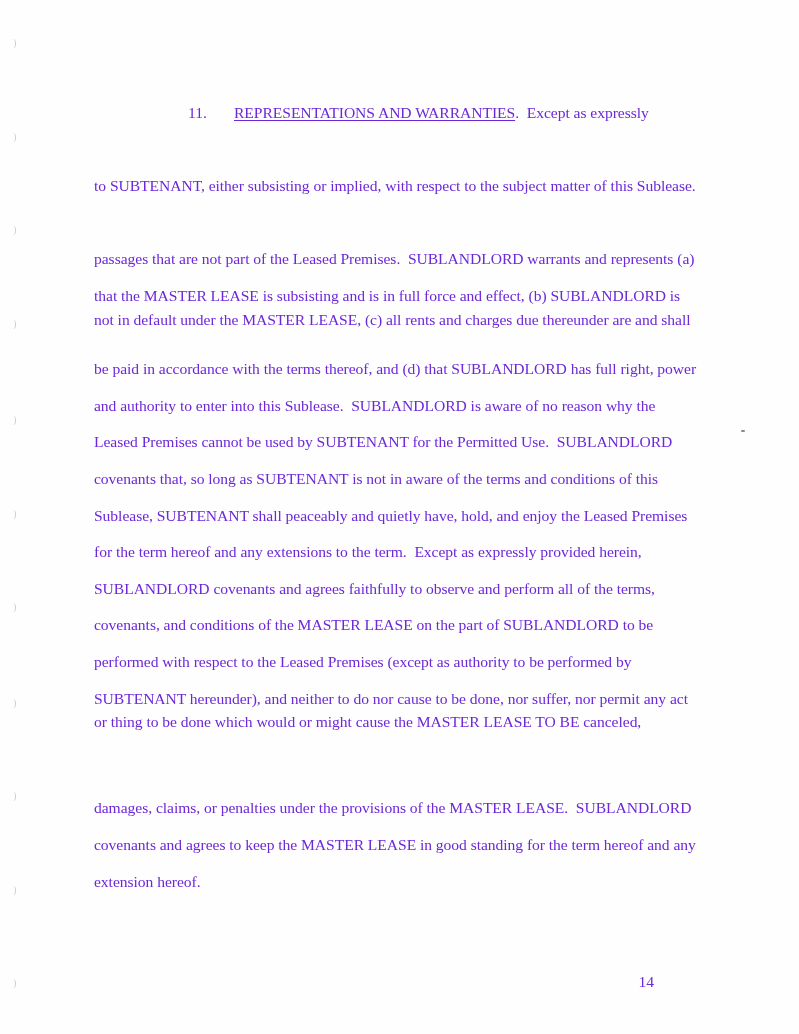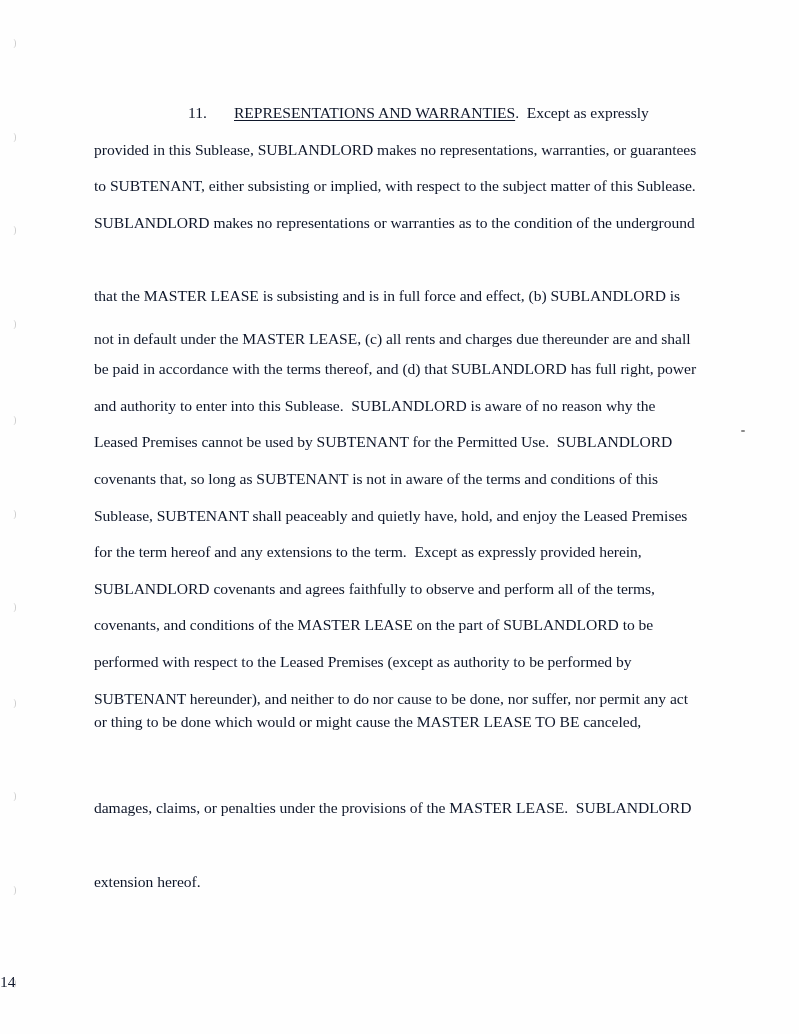--- a/index.html
+++ b/index.html
@@ -7,21 +7,21 @@
       padding: 0;
       background: #ffffff;
     }
     .page {
       position: relative;
       width: 799px;
       height: 1034px;
       background: #fefefe;
       overflow: hidden;
       font-family: "Liberation Serif", "DejaVu Serif", serif;
-      color: #0f172a;
+      color: #6d28d9;
     }
     .line {
       position: absolute;
       left: 94px;
       white-space: nowrap;
       font-size: 15.6px;
       line-height: 20px;
       height: 20px;
       letter-spacing: -0.05px;
     }
@@ -35,21 +35,21 @@
     .section-title {
       text-decoration: underline;
       text-underline-offset: 2px;
       text-decoration-thickness: 1px;
     }
     .page-number {
       position: absolute;
       left: 0;
       width: 654px;
       top: 972px;
-      text-align: left;
+      text-align: right;
       font-size: 15.6px;
       line-height: 20px;
     }
     .punch-mark {
       position: absolute;
       left: 10px;
       width: 5px;
       height: 9px;
       border-right: 1.6px solid #c4c4c4;
       border-radius: 0 60% 60% 0;
@@ -81,33 +81,33 @@
   <span class="punch-mark" style="top:792px"></span>
   <span class="punch-mark" style="top:886px"></span>
   <span class="punch-mark" style="top:979px"></span>
 
   <span class="speck"></span>
 
   <div class="line heading-line" style="top:103px">
     <span class="section-num">11.</span><span class="section-title">REPRESENTATIONS AND WARRANTIES</span><span style="white-space:pre">.  Except as expressly</span>
   </div>
 
-  <div class="line" style="top:139.6px">provided in this Sublease, SUBLANDLORD makes no representations, warranties, or guarantees</div>
   <div class="line" style="top:176.2px">to SUBTENANT, either subsisting or implied, with respect to the subject matter of this Sublease.</div>
-  <div class="line" style="top:212.8px">SUBLANDLORD makes no representations or warranties as to the condition of the underground</div>
+  <div class="line" style="top:249.4px; white-space:pre">passages that are not part of the Leased Premises.  SUBLANDLORD warrants and represents (a)</div>
   <div class="line" style="top:286px">that the MASTER LEASE is subsisting and is in full force and effect, (b) SUBLANDLORD is</div>
-  <div class="line" style="top:329px">not in default under the MASTER LEASE, (c) all rents and charges due thereunder are and shall</div>
+  <div class="line" style="top:310px">not in default under the MASTER LEASE, (c) all rents and charges due thereunder are and shall</div>
   <div class="line" style="top:359.2px">be paid in accordance with the terms thereof, and (d) that SUBLANDLORD has full right, power</div>
   <div class="line" style="top:395.8px; white-space:pre">and authority to enter into this Sublease.  SUBLANDLORD is aware of no reason why the</div>
   <div class="line" style="top:432.4px; white-space:pre">Leased Premises cannot be used by SUBTENANT for the Permitted Use.  SUBLANDLORD</div>
   <div class="line" style="top:469px">covenants that, so long as SUBTENANT is not in aware of the terms and conditions of this</div>
   <div class="line" style="top:542.2px; white-space:pre">for the term hereof and any extensions to the term.  Except as expressly provided herein,</div>
   <div class="line" style="top:505.6px">Sublease, SUBTENANT shall peaceably and quietly have, hold, and enjoy the Leased Premises</div>
   <div class="line" style="top:578.8px">SUBLANDLORD covenants and agrees faithfully to observe and perform all of the terms,</div>
   <div class="line" style="top:615.4px">covenants, and conditions of the MASTER LEASE on the part of SUBLANDLORD to be</div>
   <div class="line" style="top:652px">performed with respect to the Leased Premises (except as authority to be performed by</div>
   <div class="line" style="top:688.6px">SUBTENANT hereunder), and neither to do nor cause to be done, nor suffer, nor permit any act</div>
   <div class="line" style="top:712px">or thing to be done which would or might cause the MASTER LEASE TO BE canceled,</div>
   <div class="line" style="top:798.4px; white-space:pre">damages, claims, or penalties under the provisions of the MASTER LEASE.  SUBLANDLORD</div>
+  <div class="line" style="top:835px">covenants and agrees to keep the MASTER LEASE in good standing for the term hereof and any</div>
   <div class="line" style="top:871.6px">extension hereof.</div>
 
   <div class="page-number">14</div>
 </div>
 
 </body></html>

